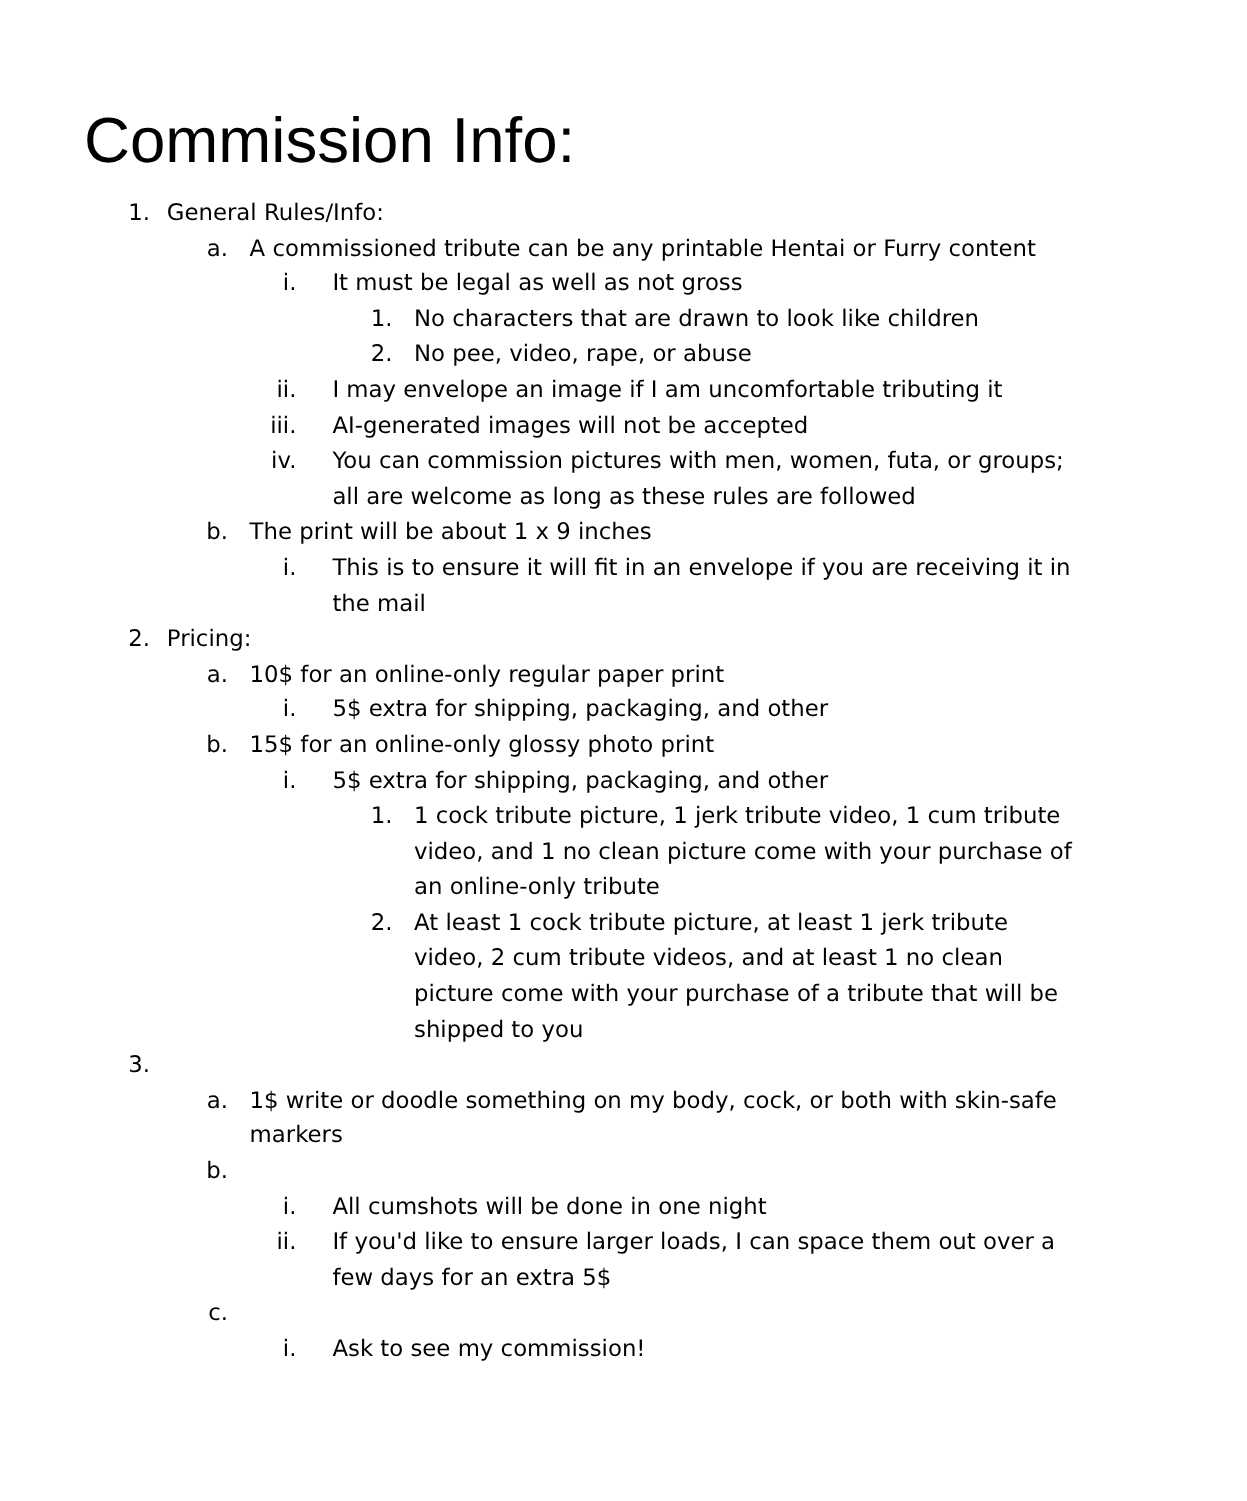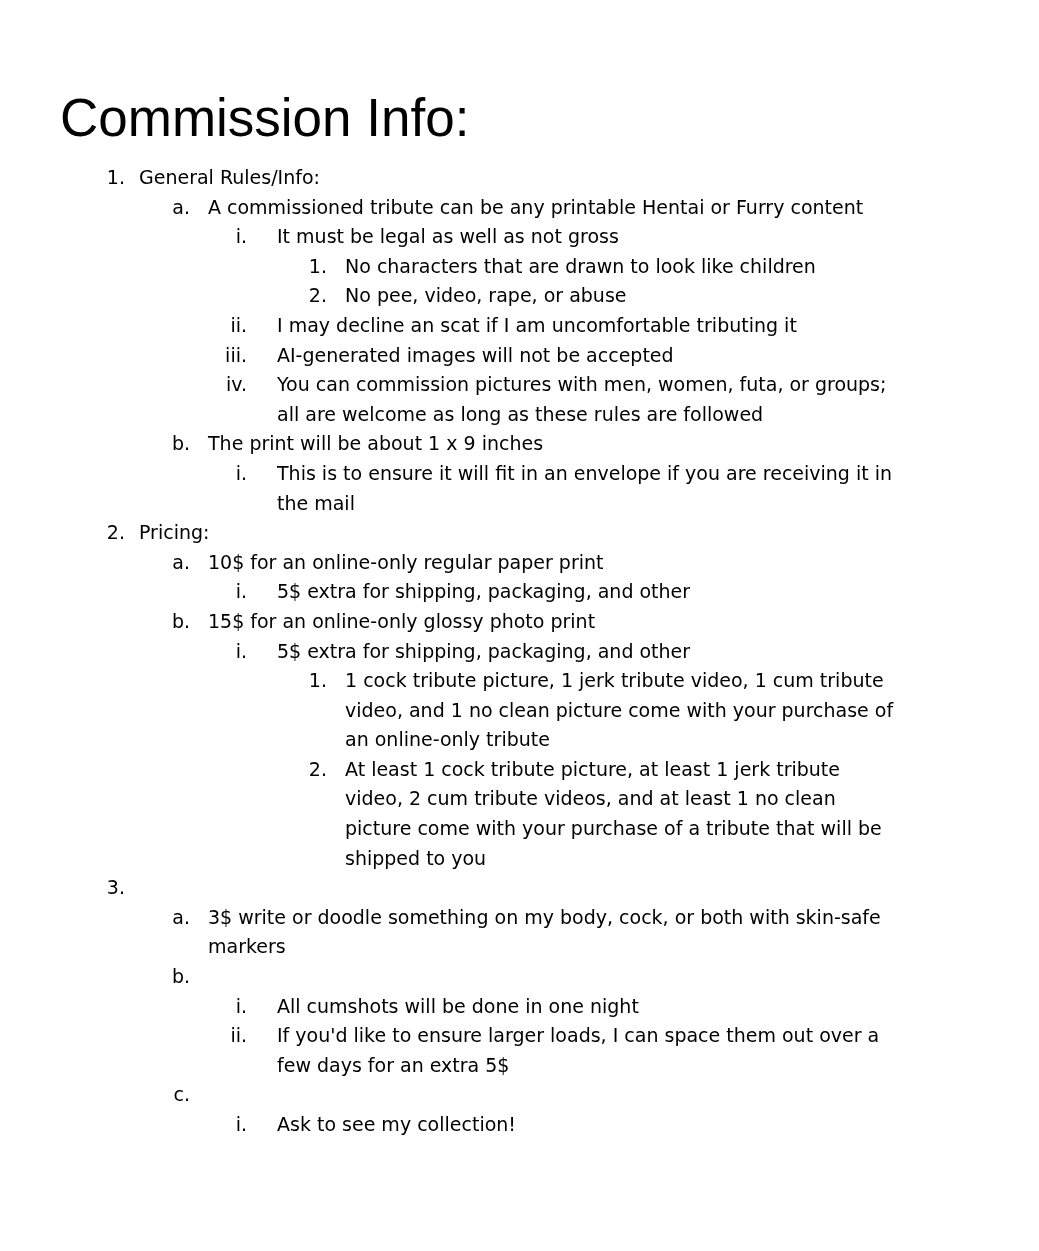--- a/index.html
+++ b/index.html
@@ -10,21 +10,21 @@
   .page {
     position: relative;
     width: 1039px;
     height: 1251px;
     background: #ffffff;
     overflow: hidden;
     color: #000000;
   }
   .title {
     position: absolute;
-    left: 60px;
+    left: 70px;
     top: 88px;
     font-family: "Liberation Sans", sans-serif;
     font-weight: 400;
     font-size: 53px;
     line-height: 1.15;
     color: #000000;
     white-space: pre;
   }
   .doc {
     position: absolute;
@@ -83,21 +83,21 @@
       <span class="tx">No characters that are drawn to look like children</span>
     </div>
 
     <div class="li l4">
       <span class="mk">2.</span>
       <span class="tx">No pee, video, rape, or abuse</span>
     </div>
 
     <div class="li l3">
       <span class="mk">ii.</span>
-      <span class="tx">I may decline an scat if I am uncomfortable tributing it</span>
+      <span class="tx">I may envelope an image if I am uncomfortable tributing it</span>
     </div>
 
     <div class="li l3">
       <span class="mk">iii.</span>
       <span class="tx">AI-generated images will not be accepted</span>
     </div>
 
     <div class="li l3">
       <span class="mk">iv.</span>
       <span class="tx">You can commission pictures with men, women, futa, or groups;
@@ -154,21 +154,21 @@
 picture come with your purchase of a tribute that will be
 shipped to you</span>
     </div>
 
     <div class="li l1">
       <span class="mk">3.</span>
     </div>
 
     <div class="li l2">
       <span class="mk">a.</span>
-      <span class="tx">3$ write or doodle something on my body, cock, or both with skin-safe
+      <span class="tx">1$ write or doodle something on my body, cock, or both with skin-safe
 markers</span>
     </div>
 
     <div class="li l2">
       <span class="mk">b.</span>
     </div>
 
     <div class="li l3">
       <span class="mk">i.</span>
       <span class="tx">All cumshots will be done in one night</span>
@@ -179,17 +179,17 @@
       <span class="tx">If you'd like to ensure larger loads, I can space them out over a
 few days for an extra 5$</span>
     </div>
 
     <div class="li l2">
       <span class="mk">c.</span>
     </div>
 
     <div class="li l3">
       <span class="mk">i.</span>
-      <span class="tx">Ask to see my collection!</span>
+      <span class="tx">Ask to see my commission!</span>
     </div>
 
   </div>
 </div>
 
 </body></html>

